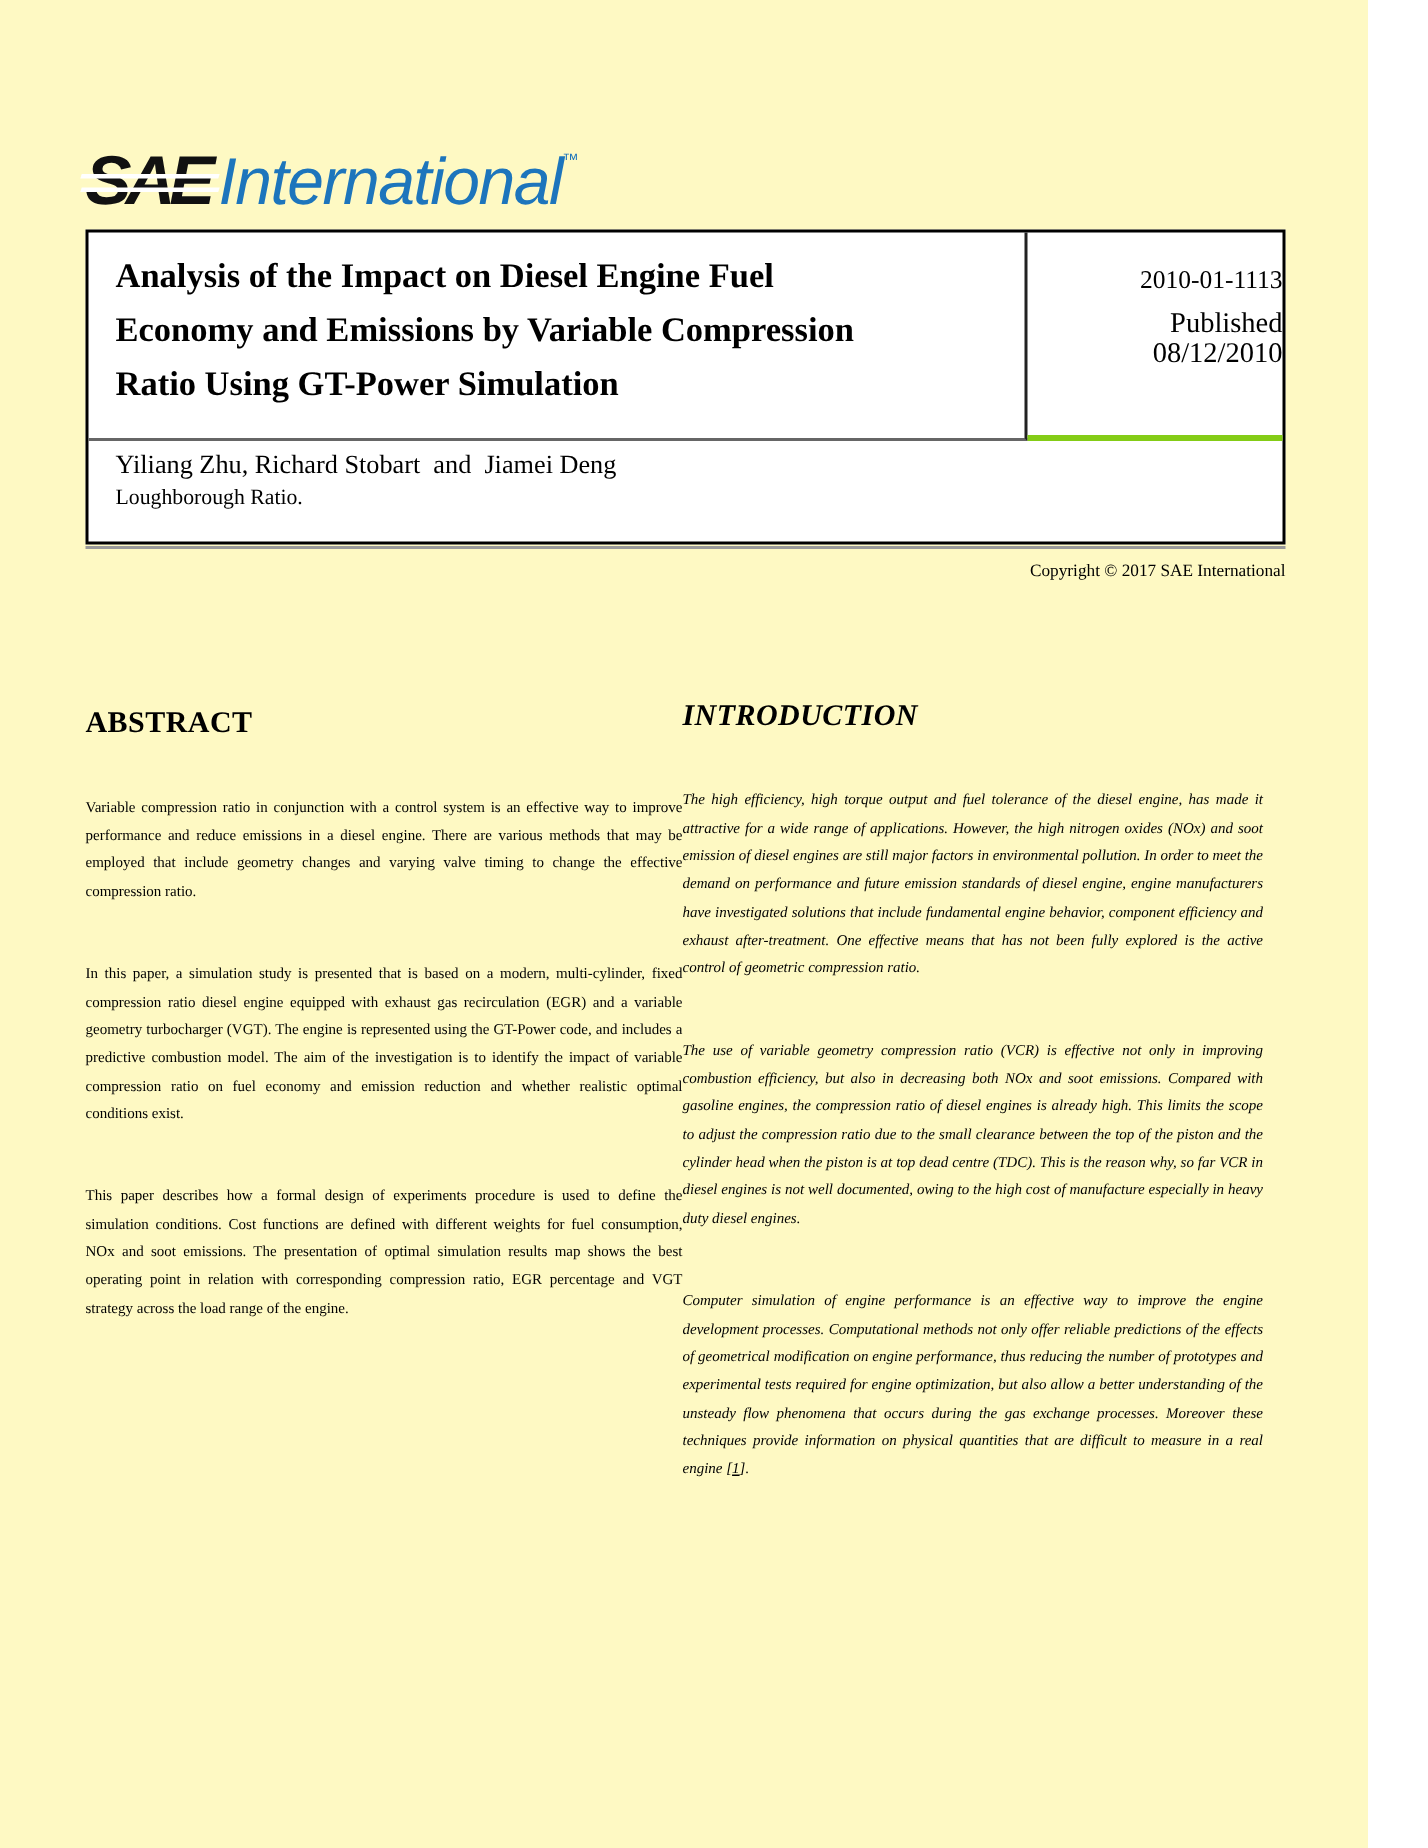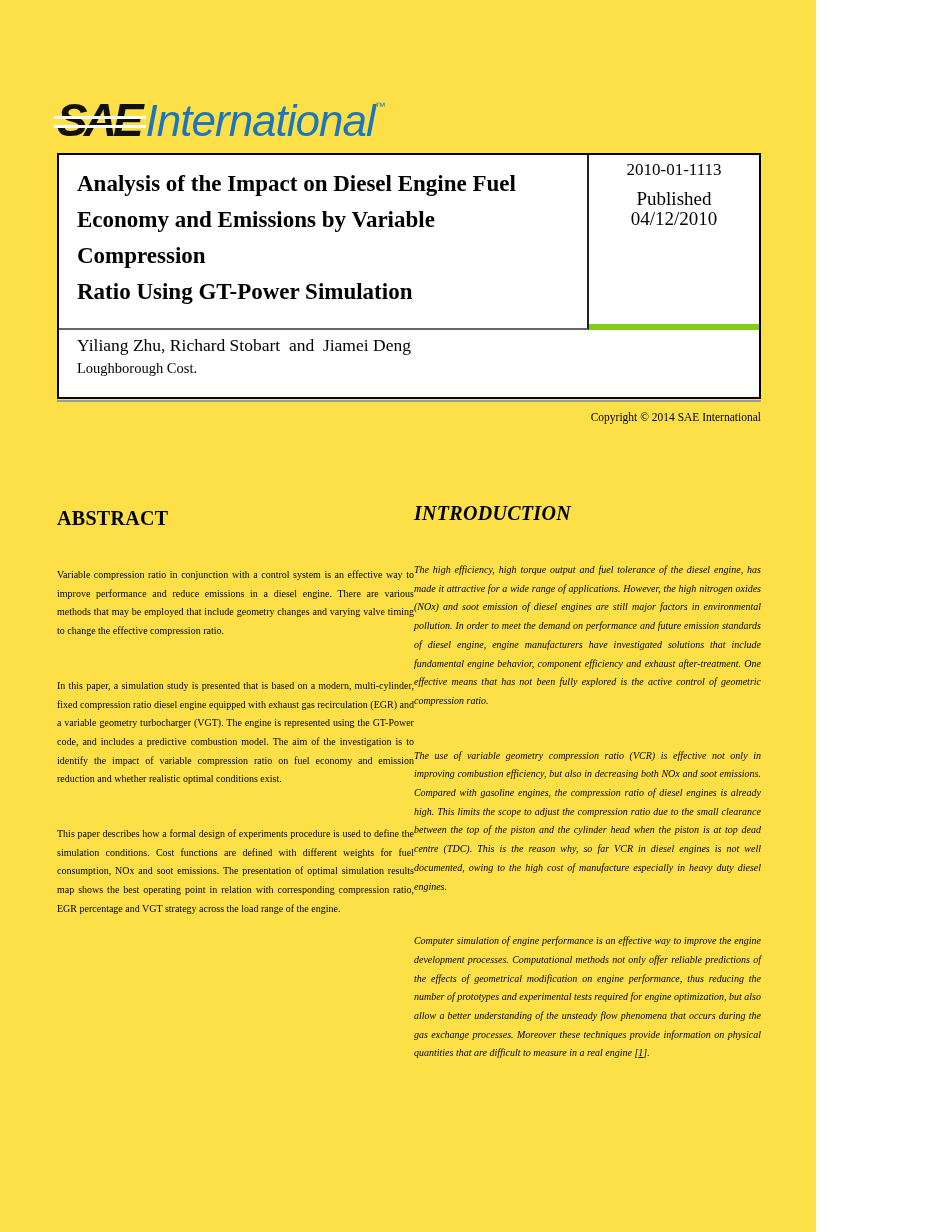--- a/index.html
+++ b/index.html
@@ -1,21 +1,21 @@
 <!DOCTYPE html>
 <html><head>
 <meta charset="utf-8">
 <style>
   * { margin: 0; padding: 0; box-sizing: border-box; }
   html, body { background: #ffffff; }
   .page {
     position: relative;
-    width: 816px;
+    width: 912px;
     height: 1232px;
-    background: #fde047;
+    background: #fef9c3;
     padding: 100px 55px 0 57px;
     font-family: "Liberation Serif", "DejaVu Serif", serif;
     color: #000;
     overflow: hidden;
   }
 
   
   .logo { height: 42px; margin-bottom: 11px; white-space: nowrap; }
   .logo-sae {
     position: relative;
@@ -69,23 +69,23 @@
     border-bottom: 2px solid #666;
     padding: 11px 24px 18px 18px;
   }
   .paper-title {
     font-weight: bold;
     font-size: 23px;
     line-height: 36px;
     white-space: pre-line;
   }
   .number-cell {
-    border-bottom: 6px solid #84cc16;
-    text-align: center;
-    padding-top: 5px;
+    border-bottom: 4px solid #84cc16;
+    text-align: right;
+    padding-top: 22px;
   }
   .paper-number { font-size: 17px; margin-bottom: 9px; }
   .published-label, .published-date { font-size: 19px; line-height: 20px; }
   .authors-cell {
     grid-column: 1 / 3;
     padding: 5px 18px 20px 18px;
   }
   .authors-line { font-size: 17.5px; white-space: pre-wrap; }
   .affiliation { font-size: 14.5px; margin-top: 4px; }
   .box-underline {
@@ -136,30 +136,30 @@
 
   <div class="header-box">
     <div class="title-cell">
       <div class="paper-title">Analysis of the Impact on Diesel Engine Fuel
 Economy and Emissions by Variable Compression
 Ratio Using GT-Power Simulation</div>
     </div>
     <div class="number-cell">
       <div class="paper-number">2010-01-1113</div>
       <div class="published-label">Published</div>
-      <div class="published-date">04/12/2010</div>
+      <div class="published-date">08/12/2010</div>
     </div>
     <div class="authors-cell">
       <div class="authors-line">Yiliang Zhu, Richard Stobart  and  Jiamei Deng</div>
-      <div class="affiliation">Loughborough Cost.</div>
+      <div class="affiliation">Loughborough Ratio.</div>
     </div>
   </div>
   <div class="box-underline"></div>
 
-  <div class="copyright">Copyright © 2014 SAE International</div>
+  <div class="copyright">Copyright © 2017 SAE International</div>
 
   <div class="columns">
 
     <div class="col-left">
       <div class="section-heading">ABSTRACT</div>
       <p class="body-text">Variable compression ratio in conjunction with a control system is an effective way to improve performance and reduce emissions in a diesel engine. There are various methods that may be employed that include geometry changes and varying valve timing to change the effective compression ratio.</p>
       <p class="body-text">In this paper, a simulation study is presented that is based on a modern, multi-cylinder, fixed compression ratio diesel engine equipped with exhaust gas recirculation (EGR) and a variable geometry turbocharger (VGT). The engine is represented using the GT-Power code, and includes a predictive combustion model. The aim of the investigation is to identify the impact of variable compression ratio on fuel economy and emission reduction and whether realistic optimal conditions exist.</p>
       <p class="body-text">This paper describes how a formal design of experiments procedure is used to define the simulation conditions. Cost functions are defined with different weights for fuel consumption, NOx and soot emissions. The presentation of optimal simulation results map shows the best operating point in relation with corresponding compression ratio, EGR percentage and VGT strategy across the load range of the engine.</p>
     </div>
 

